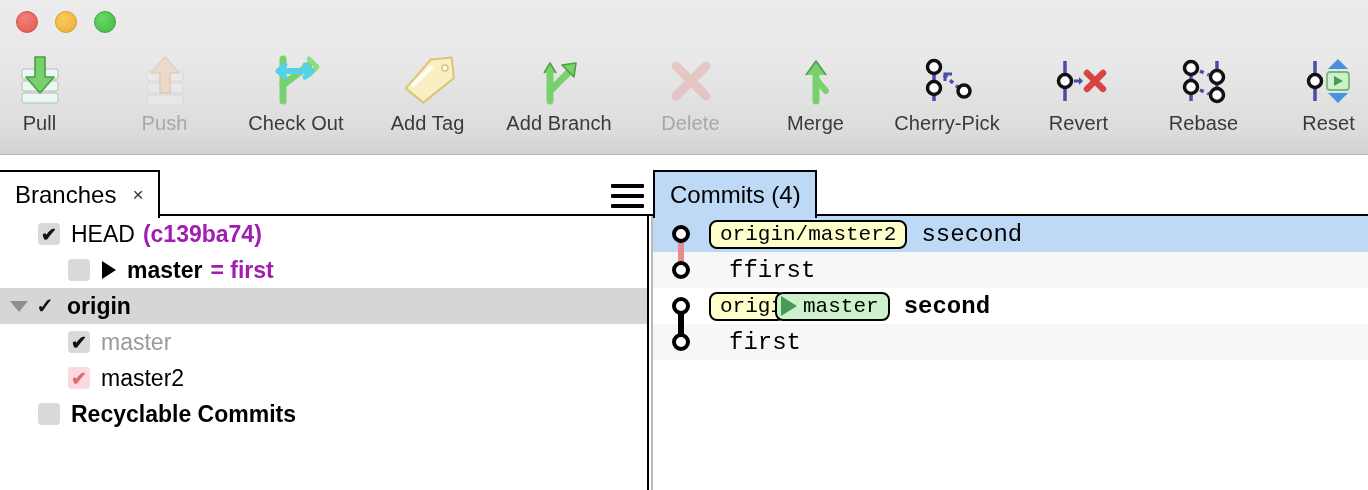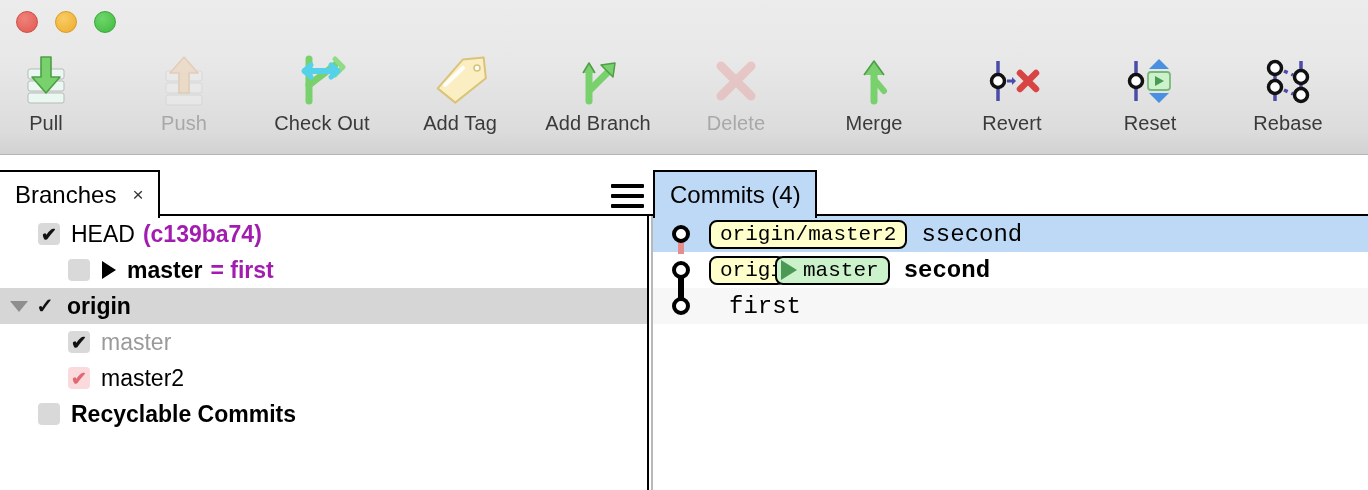--- a/index.html
+++ b/index.html
@@ -218,64 +218,77 @@
         <div class="ico">
           <svg width="56" height="52" viewBox="0 0 56 52">
             <path d="M28 46 V16" stroke="#79d16e" stroke-width="7" stroke-linecap="round"></path>
             <path d="M18 20 L28 6 L38 20" fill="#79d16e" stroke="#4e9e47" stroke-width="1.6" stroke-linejoin="round"></path>
             <path d="M38 36 L28 24" stroke="#79d16e" stroke-width="6" stroke-linecap="round"></path>
           </svg>
         </div>
         <div class="lbl">Merge</div>
       </div>
 
+      <div class="tbtn">
+        <div class="ico">
+          <svg width="70" height="52" viewBox="0 0 70 52">
+            <path d="M22 6 V46" stroke="#4b4ba8" stroke-width="3.5"></path>
+            <circle cx="22" cy="12" r="6.5" fill="#fff" stroke="#111" stroke-width="3.5"></circle>
+            <circle cx="22" cy="33" r="6.5" fill="#fff" stroke="#111" stroke-width="3.5"></circle>
+            <path d="M32 20 L48 34" stroke="#4b4ba8" stroke-width="3.5" stroke-dasharray="4 4"></path>
+            <path d="M33 26 V19 h7" fill="none" stroke="#4b4ba8" stroke-width="3"></path>
+            <circle cx="52" cy="36" r="6" fill="#fff" stroke="#111" stroke-width="3.5"></circle>
+          </svg>
+        </div>
+        <div class="lbl">Cherry-Pick</div>
+      </div>
 
       <div class="tbtn">
         <div class="ico">
           <svg width="62" height="52" viewBox="0 0 62 52">
             <path d="M17 6 V46" stroke="#4b4ba8" stroke-width="3.5"></path>
             <circle cx="17" cy="26" r="6.5" fill="#fff" stroke="#111" stroke-width="3.5"></circle>
             <path d="M26 26 h6" stroke="#4b4ba8" stroke-width="3"></path>
             <path d="M31 22 L35 26 L31 30" fill="#4b4ba8"></path>
             <path d="M39 18 L55 34 M55 18 L39 34" stroke="#d84444" stroke-width="6.5" stroke-linecap="round"></path>
           </svg>
         </div>
         <div class="lbl">Revert</div>
-      </div>
-
-      <div class="tbtn">
-        <div class="ico">
-          <svg width="62" height="52" viewBox="0 0 62 52">
-            <path d="M17 6 V46" stroke="#4b4ba8" stroke-width="3.5"></path>
-            <circle cx="17" cy="26" r="6.5" fill="#fff" stroke="#111" stroke-width="3.5"></circle>
-            <path d="M40 4 L50 14 H30 z" fill="#4a90e2"></path>
-            <path d="M40 48 L50 38 H30 z" fill="#4a90e2"></path>
-            <rect x="29" y="17" width="22" height="18" rx="3" fill="#ccf2cc" stroke="#7ab87a" stroke-width="1.8"></rect>
-            <path d="M36 21 L45 26 L36 31 z" fill="#4a9a55"></path>
-          </svg>
-        </div>
-        <div class="lbl">Reset</div>
       </div>
 
       <div class="tbtn">
         <div class="ico">
           <svg width="66" height="52" viewBox="0 0 66 52">
             <path d="M20 6 V46" stroke="#4b4ba8" stroke-width="3.5"></path>
             <path d="M46 6 V46" stroke="#4b4ba8" stroke-width="3.5"></path>
             <circle cx="20" cy="13" r="6.5" fill="#fff" stroke="#111" stroke-width="3.5"></circle>
             <circle cx="20" cy="32" r="6.5" fill="#fff" stroke="#111" stroke-width="3.5"></circle>
             <circle cx="46" cy="22" r="6.5" fill="#fff" stroke="#111" stroke-width="3.5"></circle>
             <circle cx="46" cy="40" r="6.5" fill="#fff" stroke="#111" stroke-width="3.5"></circle>
             <path d="M29 16 L38 20" stroke="#4b4ba8" stroke-width="3.5" stroke-dasharray="4 4"></path>
             <path d="M29 35 L38 39" stroke="#4b4ba8" stroke-width="3.5" stroke-dasharray="4 4"></path>
           </svg>
         </div>
         <div class="lbl">Rebase</div>
       </div>
 
+      <div class="tbtn">
+        <div class="ico">
+          <svg width="62" height="52" viewBox="0 0 62 52">
+            <path d="M17 6 V46" stroke="#4b4ba8" stroke-width="3.5"></path>
+            <circle cx="17" cy="26" r="6.5" fill="#fff" stroke="#111" stroke-width="3.5"></circle>
+            <path d="M40 4 L50 14 H30 z" fill="#4a90e2"></path>
+            <path d="M40 48 L50 38 H30 z" fill="#4a90e2"></path>
+            <rect x="29" y="17" width="22" height="18" rx="3" fill="#ccf2cc" stroke="#7ab87a" stroke-width="1.8"></rect>
+            <path d="M36 21 L45 26 L36 31 z" fill="#4a9a55"></path>
+          </svg>
+        </div>
+        <div class="lbl">Reset</div>
+      </div>
+
     </div>
   </div>
 
   <div class="panelrow">
 
     <div class="tabstrip">
       <div class="tab branches">
         <span>Branches</span>
         <span class="tclose">×</span>
       </div>
@@ -332,20 +345,28 @@
           <div class="graphcell">
             <div class="edge down red"></div>
             <div class="node"></div>
           </div>
           <div class="badges">
             <div class="badge">
               <span>origin/master2</span>
             </div>
           </div>
           <div class="cmsg">ssecond</div>
+        </div>
+        <div class="crow alt">
+          <div class="graphcell">
+            <div class="edge up red"></div>
+            <div class="node"></div>
+          </div>
+          <div style="width: 6px; flex: 0 0 auto;"></div>
+          <div class="cmsg">ffirst</div>
         </div>
         <div class="crow">
           <div class="graphcell">
             <div class="edge down black"></div>
             <div class="node"></div>
           </div>
           <div class="badges">
             <div class="badge clipped">
               <span>origin/</span>
             </div>

